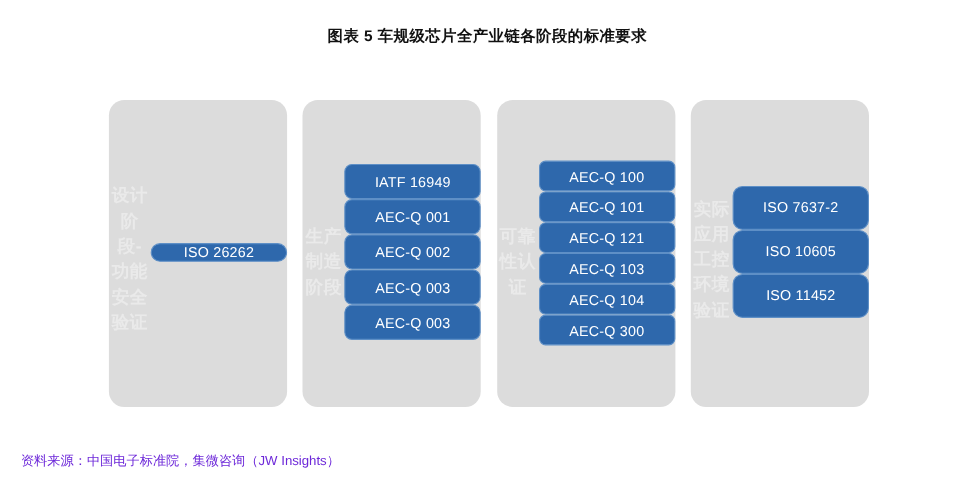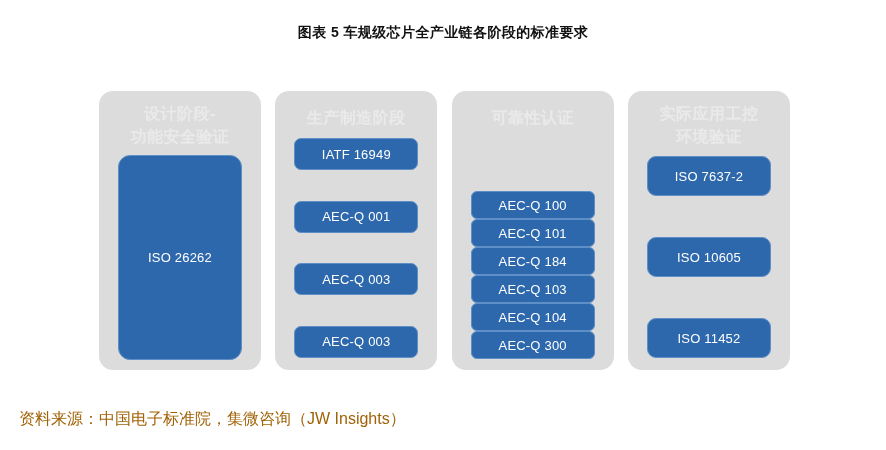--- a/index.html
+++ b/index.html
@@ -44,21 +44,21 @@
   }
 
   .stage-column {
     width: 162px;
     height: 279px;
     background: #dcdcdc;
     border-radius: 14px;
     box-sizing: border-box;
     position: relative;
     display: flex;
-    flex-direction: column;
+    flex-direction: row;
     align-items: center;
   }
 
   .stage-header {
     width: 100%;
     color: #eaeaea;
     font-size: 16px;
     font-weight: bold;
     text-align: center;
     line-height: 23px;
@@ -136,22 +136,22 @@
     box-sizing: border-box;
     white-space: nowrap;
     letter-spacing: 0.2px;
   }
 
   
   #source-note {
     position: absolute;
     left: 19px;
     top: 408px;
-    font-size: 16px;
-    color: #a16207;
+    font-size: 12px;
+    color: #6d28d9;
     line-height: 22px;
     white-space: nowrap;
   }
 </style>
 </head>
 <body>
 
 <div id="chart-title">图表 5 车规级芯片全产业链各阶段的标准要求</div>
 
 <div id="diagram">
@@ -166,33 +166,34 @@
     </div>
   </div>
 
   <div class="stage-column">
     <div class="stage-header one-line">
       <div>生产制造阶段</div>
     </div>
     <div class="items-wrap five">
       <div class="std-box">IATF 16949</div>
       <div class="std-box">AEC-Q 001</div>
+      <div class="std-box">AEC-Q 002</div>
       <div class="std-box">AEC-Q 003</div>
       <div class="std-box">AEC-Q 003</div>
     </div>
   </div>
 
   <div class="stage-column">
     <div class="stage-header one-line">
       <div>可靠性认证</div>
     </div>
     <div class="items-wrap six">
       <div class="std-box">AEC-Q 100</div>
       <div class="std-box">AEC-Q 101</div>
-      <div class="std-box">AEC-Q 184</div>
+      <div class="std-box">AEC-Q 121</div>
       <div class="std-box">AEC-Q 103</div>
       <div class="std-box">AEC-Q 104</div>
       <div class="std-box">AEC-Q 300</div>
     </div>
   </div>
 
   <div class="stage-column">
     <div class="stage-header">
       <div>实际应用工控</div>
       <div>环境验证</div>

